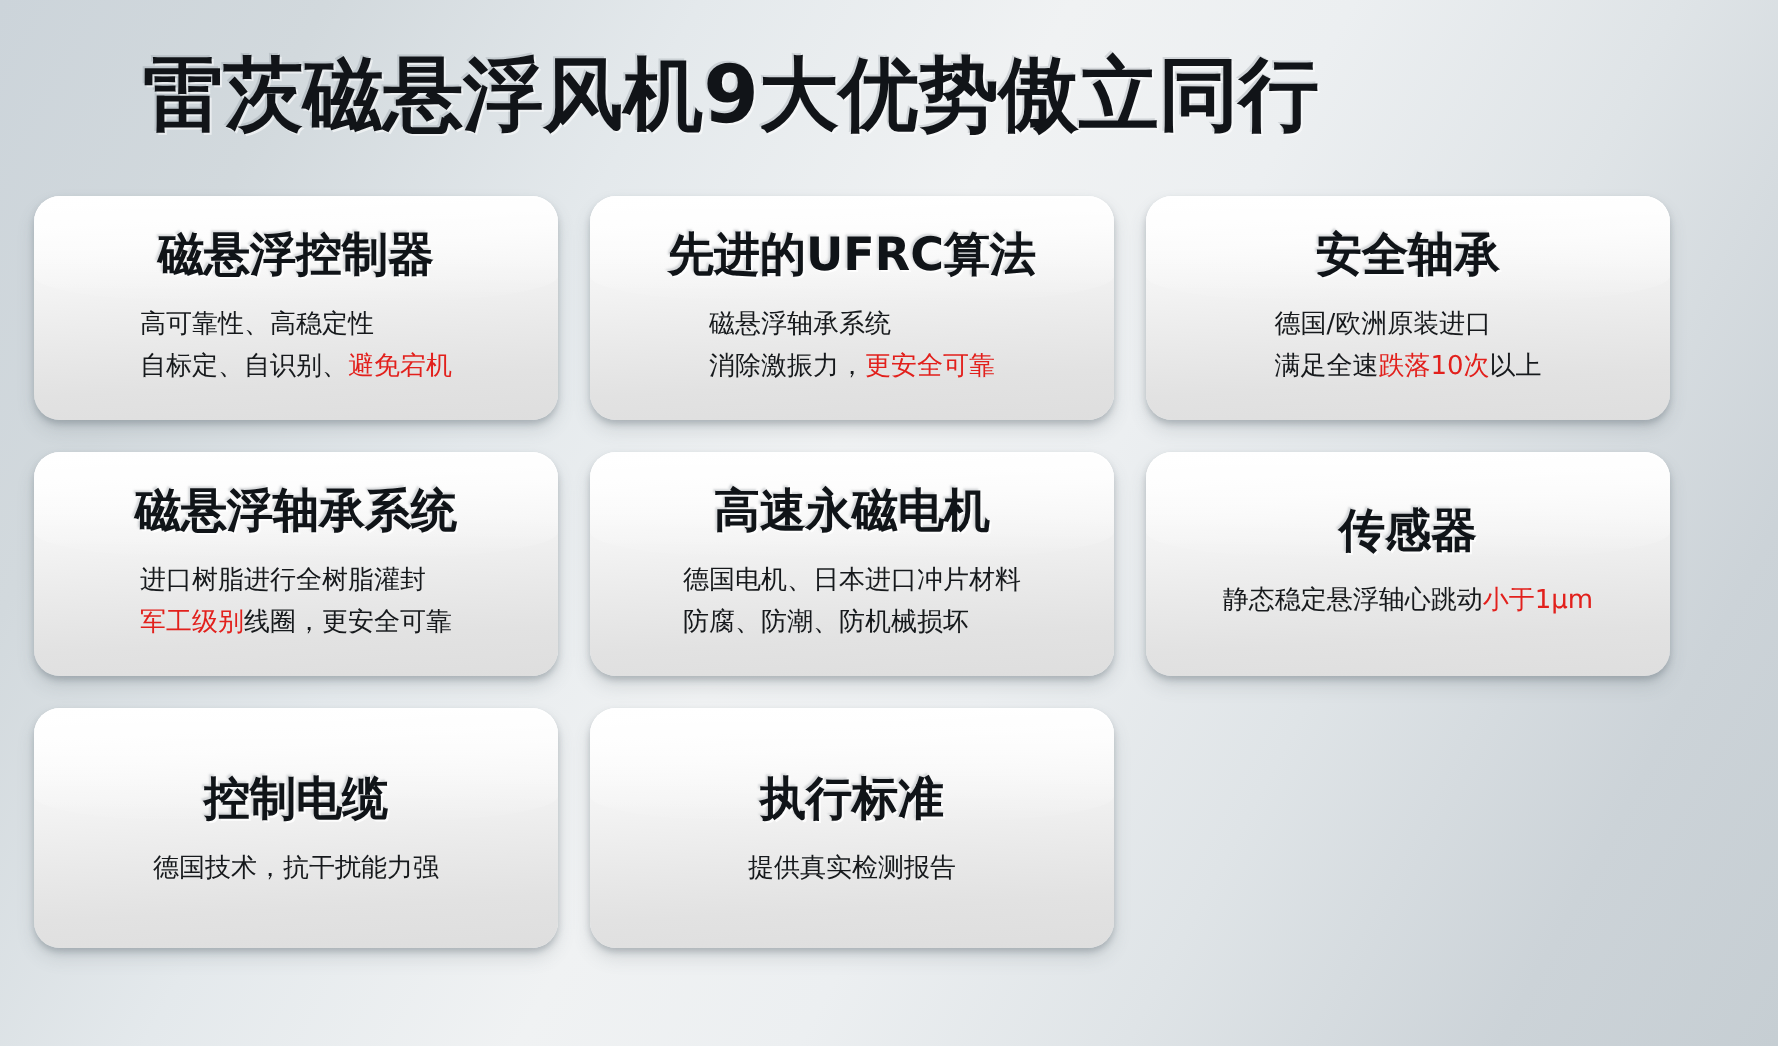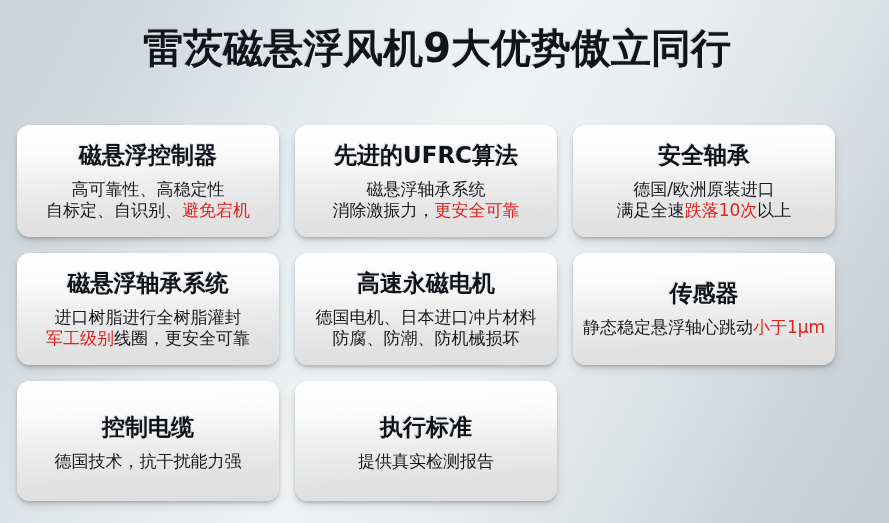--- a/index.html
+++ b/index.html
@@ -17,39 +17,39 @@
         #ccd3d8 88%,
         #c6ced3 100%);
     overflow:hidden;
     position:relative;
   }
 
   
   .title-wrap{
     position:absolute;
     left:0; top:22px; width:731px;
-    text-align:right;
+    text-align:center;
   }
   .page-title{
     display:inline-block;
     font-size:40px;
     line-height:52px;
     font-weight:bold;
     color:#111418;
     letter-spacing:0px;
     text-shadow:
       1px 1px 0 rgba(255,255,255,.55),
       -1px -1px 0 rgba(90,100,110,.18);
     white-space:nowrap;
   }
 
   
   .grid{
     position:absolute;
-    left:17px; top:125px;
+    left:17px; top:98px;
     width:863px; height:395px;
     display:grid;
     grid-template-columns:262px 262px 262px;
     grid-template-rows:112px 112px 120px;
     column-gap:39px;
     row-gap:18px;
     gap:16px;
   }
 
   .card{
@@ -89,22 +89,21 @@
     font-weight:bold;
     color:#101418;
     white-space:nowrap;
     text-shadow:
       1px 1px 0 rgba(255,255,255,.8),
       -1px -1px 1px rgba(110,118,126,.25);
     position:relative; z-index:2;
   }
   .card-body{
     margin-top:9px;
-    text-align:center;
-    font-size:17px;
+    font-size:13px;
     line-height:21px;
     color:#16191c;
     position:relative; z-index:2;
     white-space:nowrap;
   }
   .card-body .line{ display:block; }
   .hl{ color:#e2201c; }
 
   
   .grid > .card:nth-child(n+7){ padding-bottom:4px; }

